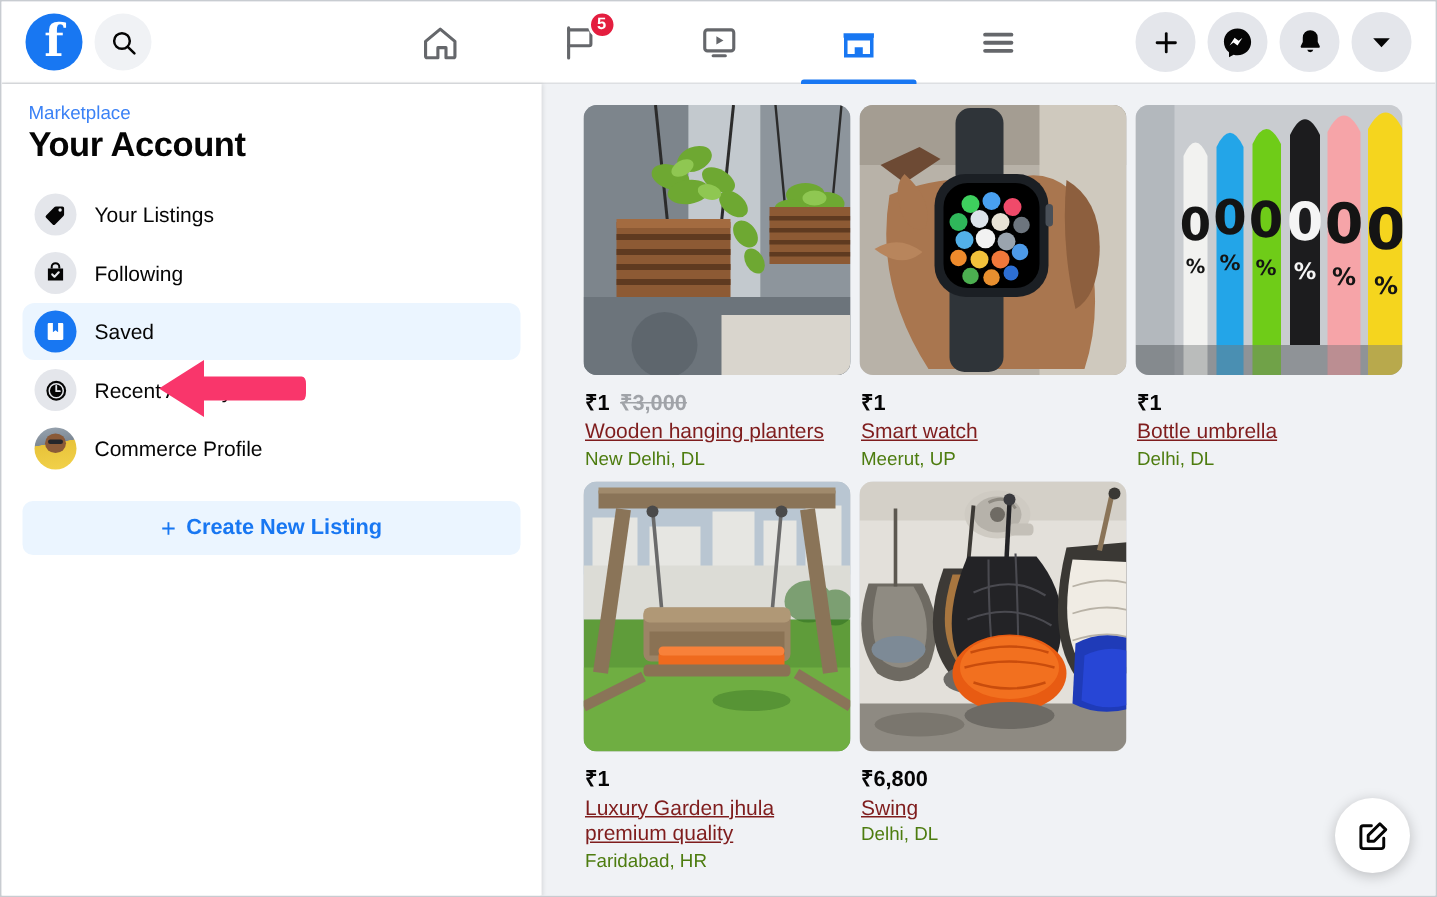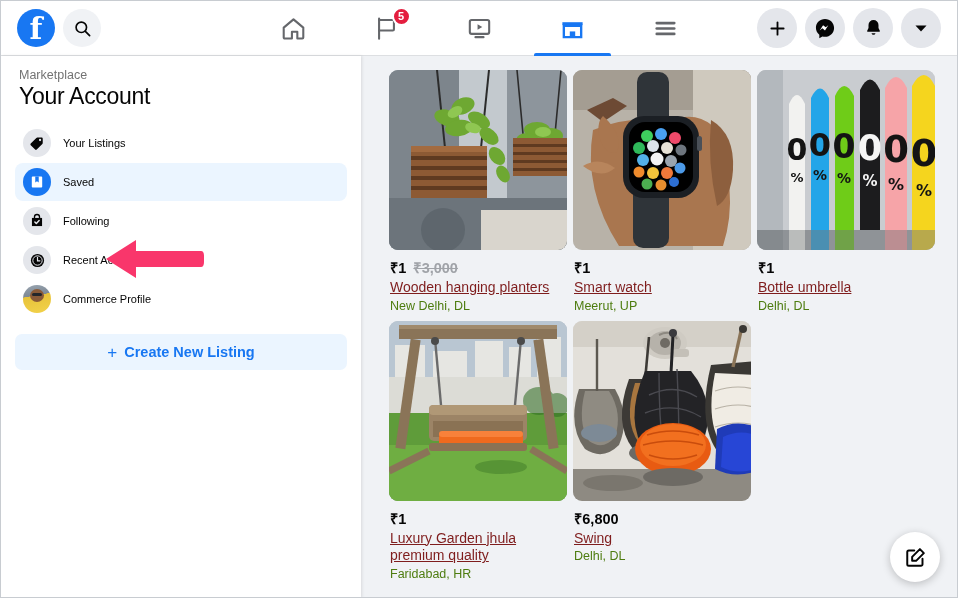--- a/index.html
+++ b/index.html
@@ -70,23 +70,23 @@
 
   
   .body-row { display: flex; height: 542px; }
 
   
   .sidebar {
     width: 360px; flex: none; background: #fff; padding: 12px 14px 0 14px;
     position: relative; z-index: 3;
     box-shadow: 1px 0 3px rgba(0,0,0,0.10);
   }
-  .mk-label { font-size: 12.5px; color: #737373; padding-left: 4px; margin-bottom: 1px; }
+  .mk-label { font-size: 12.5px; color: #3b82f6; padding-left: 4px; margin-bottom: 1px; }
   .acct-title {
-    font-size: 23px; font-weight: normal; color: #050505;
+    font-size: 23px; font-weight: bold; color: #050505;
     padding-left: 4px; letter-spacing: -0.3px; margin-bottom: 14px;
   }
   .nav-list { display: flex; flex-direction: column; gap: 1px; }
   .nav-item {
     display: flex; align-items: center; gap: 12px;
     height: 38px; padding: 0 8px; border-radius: 8px; cursor: pointer;
   }
   .nav-item.selected { background: #ebf5ff; }
   .nav-icon {
     width: 28px; height: 28px; border-radius: 50%; flex: none;
@@ -100,21 +100,21 @@
     overflow: hidden; position: relative;
   }
   .nav-icon.photo::before {
     content: ""; position: absolute; left: 7px; top: 4px;
     width: 14px; height: 13px; border-radius: 50%; background: #8a5a38;
   }
   .nav-icon.photo::after {
     content: ""; position: absolute; left: 9px; top: 8px;
     width: 10px; height: 3px; border-radius: 2px; background: #24262b;
   }
-  .nav-text { font-size: 11px; color: #050505; font-weight: normal; }
+  .nav-text { font-size: 14px; color: #050505; font-weight: normal; }
 
   .create-btn {
     margin-top: 16px; height: 36px; border-radius: 7px; background: #ebf5ff;
     display: flex; align-items: center; justify-content: center; gap: 7px;
     color: #1877f2; font-size: 14.5px; font-weight: bold; cursor: pointer;
   }
   .plus-sm { font-size: 17px; font-weight: normal; line-height: 1; }
 
   
   .arrow-anno {
@@ -253,39 +253,39 @@
         <div class="nav-item">
           <span class="nav-icon">
             <svg width="16" height="16" viewBox="0 0 24 24" fill="#050505">
               <path d="M2.6 12.9 11 4.5a2 2 0 0 1 1.4-.6h6.4c1 0 1.8.8 1.8 1.8v6.4c0 .5-.2 1-.6 1.4l-8.4 8.4a1.7 1.7 0 0 1-2.4 0L2.6 15.3a1.7 1.7 0 0 1 0-2.4z"></path>
               <circle cx="16.6" cy="7.5" r="1.7" fill="#e4e6eb"></circle>
             </svg>
           </span>
           <span class="nav-text">Your Listings</span>
         </div>
 
-        <div class="nav-item selected">
-          <span class="nav-icon blue">
-            <svg width="16" height="16" viewBox="0 0 24 24" fill="#ffffff">
-              <path d="M5.4 3.6h13.2c.7 0 1.2.5 1.2 1.2v14.4c0 .7-.5 1.2-1.2 1.2H5.4c-.7 0-1.2-.5-1.2-1.2V4.8c0-.7.5-1.2 1.2-1.2z"></path>
-              <path d="M9.4 3.6h5.2v9.1l-2.6-1.9-2.6 1.9z" fill="#1877f2"></path>
-            </svg>
-          </span>
-          <span class="nav-text">Saved</span>
-        </div>
-
         <div class="nav-item">
           <span class="nav-icon dark">
             <svg width="16" height="16" viewBox="0 0 24 24">
               <path d="M4.4 7.4h15.2v12.2H4.4z" fill="#050505"></path>
               <path d="M8.2 7.4V6a3.8 3.8 0 0 1 7.6 0v1.4" fill="none" stroke="#050505" stroke-width="2"></path>
               <path d="M8.8 13.4l2.2 2.3 4.2-4.4" fill="none" stroke="#e4e6eb" stroke-width="2.2" stroke-linecap="round" stroke-linejoin="round"></path>
             </svg>
           </span>
           <span class="nav-text">Following</span>
+        </div>
+
+        <div class="nav-item selected">
+          <span class="nav-icon blue">
+            <svg width="16" height="16" viewBox="0 0 24 24" fill="#ffffff">
+              <path d="M5.4 3.6h13.2c.7 0 1.2.5 1.2 1.2v14.4c0 .7-.5 1.2-1.2 1.2H5.4c-.7 0-1.2-.5-1.2-1.2V4.8c0-.7.5-1.2 1.2-1.2z"></path>
+              <path d="M9.4 3.6h5.2v9.1l-2.6-1.9-2.6 1.9z" fill="#1877f2"></path>
+            </svg>
+          </span>
+          <span class="nav-text">Saved</span>
         </div>
 
         <div class="nav-item">
           <span class="nav-icon dark">
             <svg width="17" height="17" viewBox="0 0 24 24">
               <circle cx="12" cy="12" r="9.3" fill="#050505"></circle>
               <circle cx="12" cy="12" r="6.6" fill="none" stroke="#e4e6eb" stroke-width="1.4"></circle>
               <path d="M12 7.4v5h3.4" fill="none" stroke="#e4e6eb" stroke-width="1.7" stroke-linecap="round"></path>
             </svg>
           </span>

